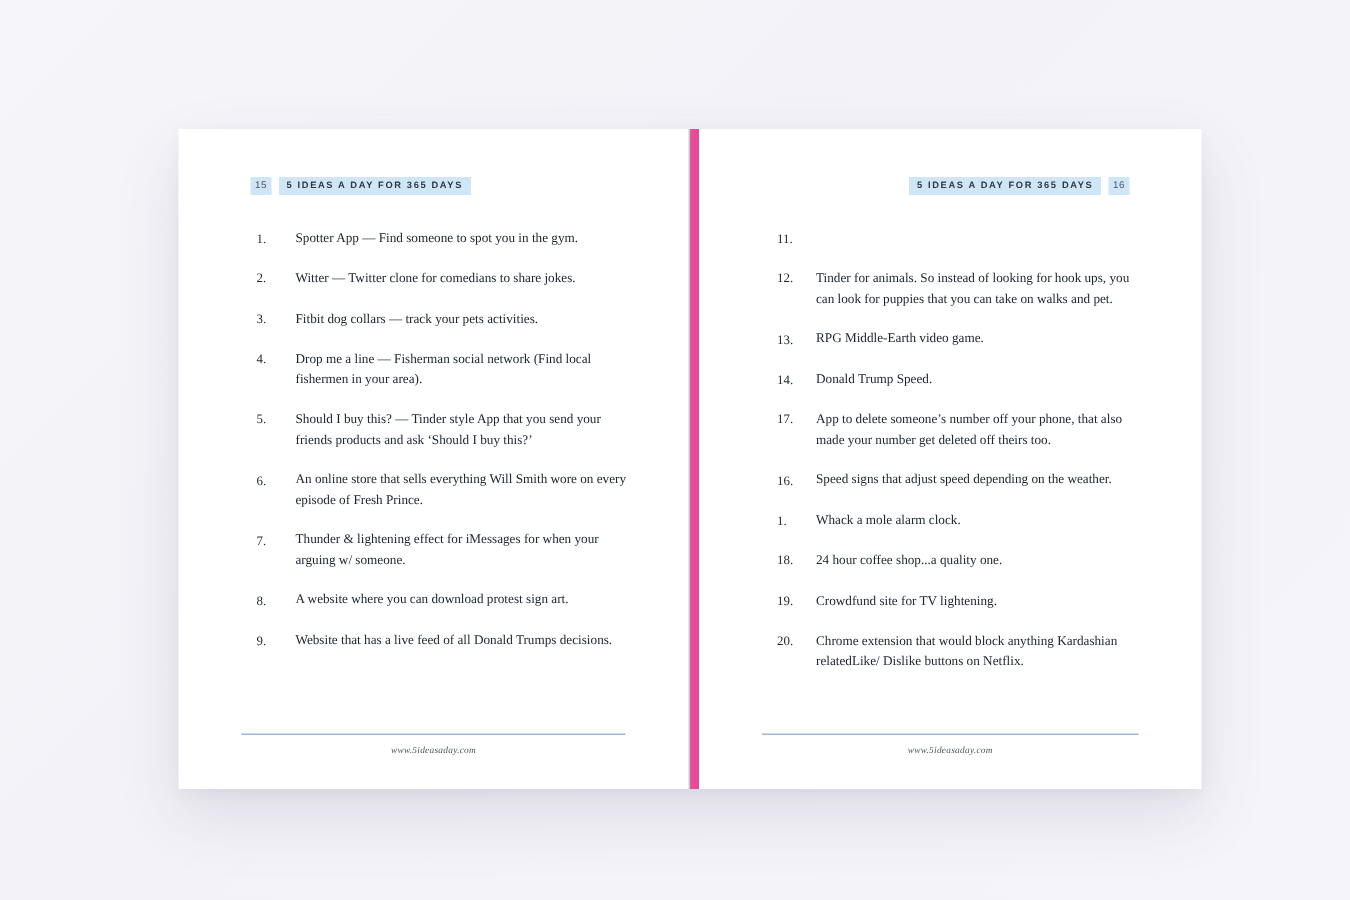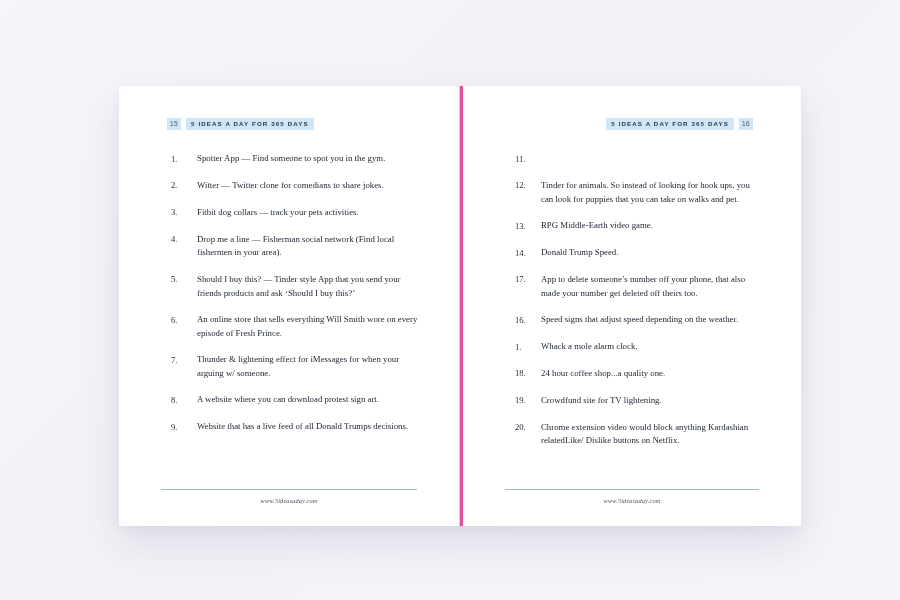--- a/index.html
+++ b/index.html
@@ -33,21 +33,21 @@
     position: relative;
     width: 341px;
     height: 440px;
     box-sizing: border-box;
     padding: 32px 30px 20px 30px;
   }
   .page.left {
     border-right: 1px solid #c9cbd4;
   }
   .page.right {
-    border-left: 3px solid #ec4899;
+    border-left: 6px solid #ec4899;
   }
   .header {
     display: flex;
     align-items: center;
     height: 12px;
     margin: 0 18px 22px 18px;
   }
   .header.left-head {
     justify-content: flex-start;
   }
@@ -223,21 +223,21 @@
         <li class="item">
           <span class="num">18.</span>
           <span class="txt">24 hour coffee shop...a quality one.</span>
         </li>
         <li class="item">
           <span class="num">19.</span>
           <span class="txt">Crowdfund site for TV lightening.</span>
         </li>
         <li class="item">
           <span class="num">20.</span>
-          <span class="txt">Chrome extension video would block anything Kardashian relatedLike/ Dislike buttons on Netflix.</span>
+          <span class="txt">Chrome extension that would block anything Kardashian relatedLike/ Dislike buttons on Netflix.</span>
         </li>
       </ul>
 
       <div class="footer">
         <div class="rule"></div>
         <div class="url">www.5ideasaday.com</div>
       </div>
     </div>
 
   </div>

